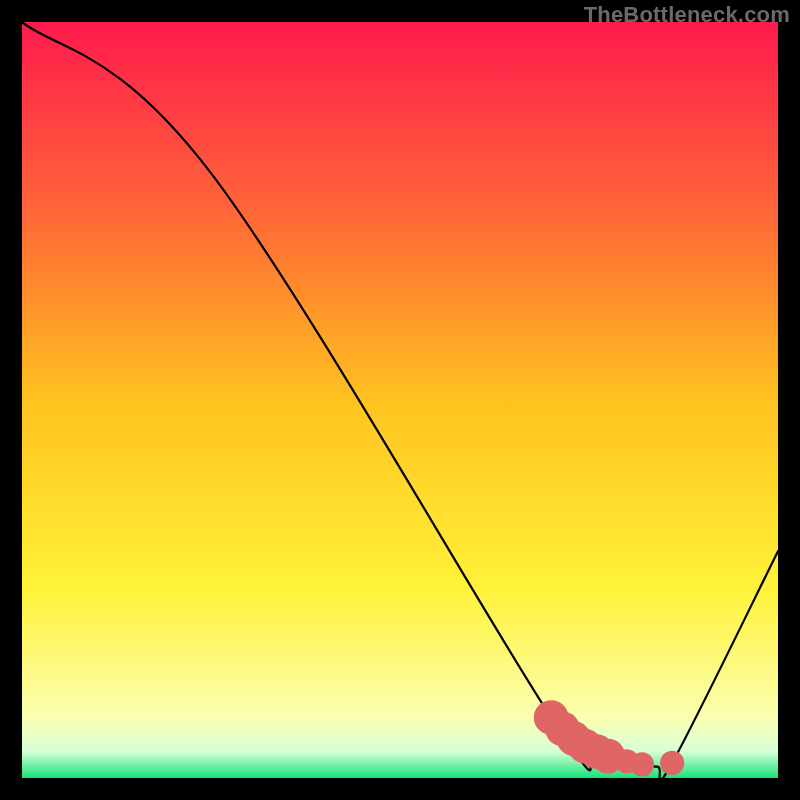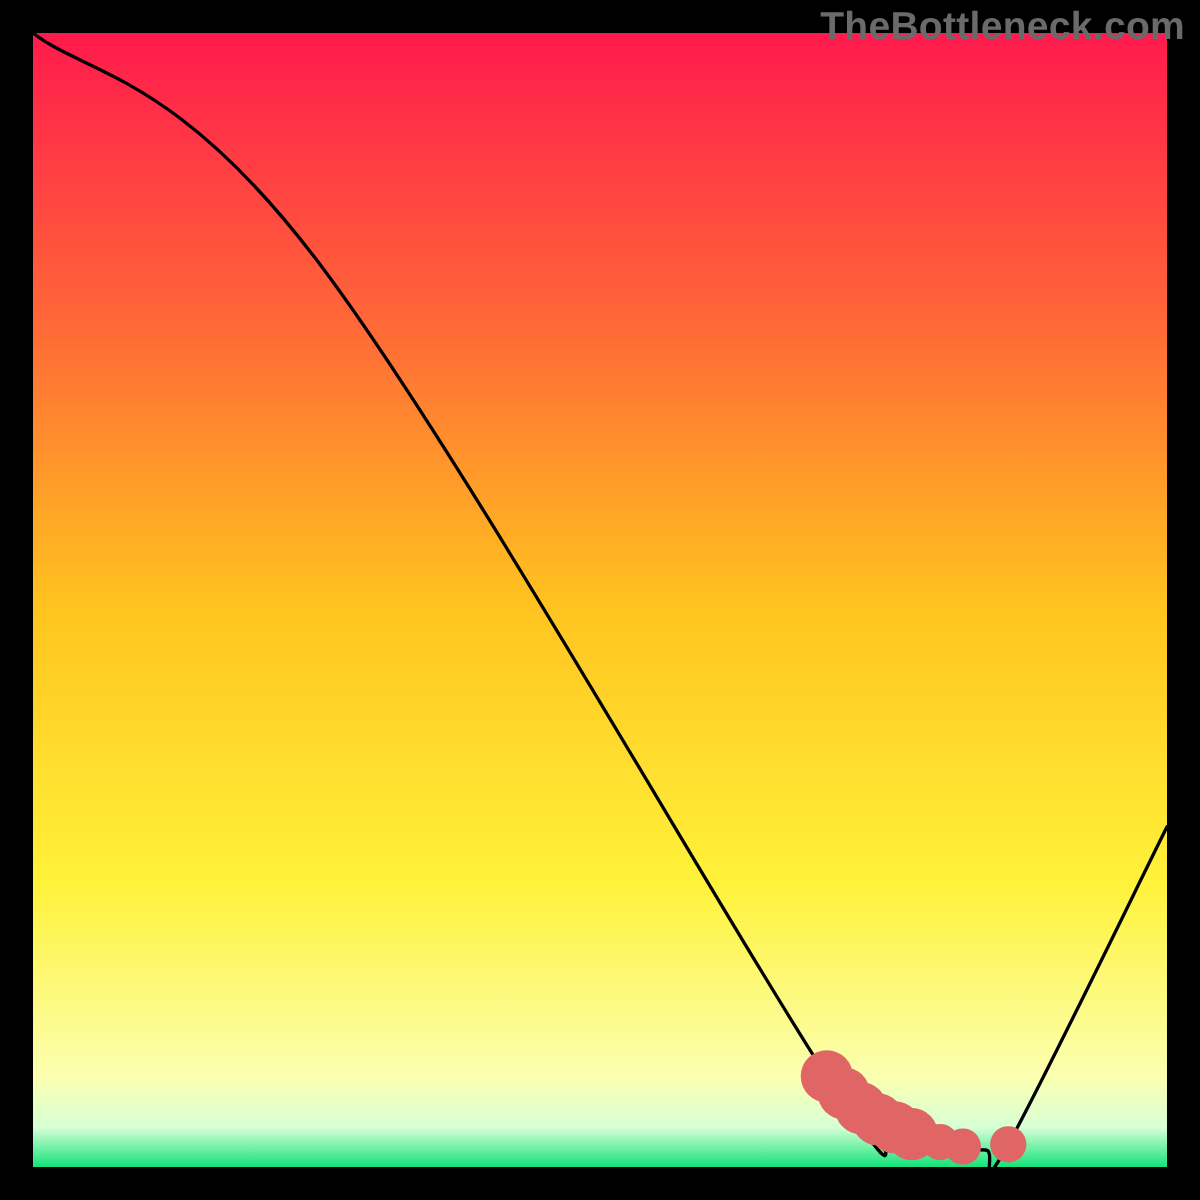--- a/index.html
+++ b/index.html
@@ -17,21 +17,21 @@
     top: 22px;
     width: 756px;
     height: 756px;
     background: #000;
   }
   .watermark {
     position: absolute;
     top: 2px;
     right: 10px;
     color: #6a6a6a;
-    font-size: 26px;
+    font-size: 22px;
     font-weight: 600;
     letter-spacing: 0.2px;
     z-index: 5;
   }
   svg {
     position: absolute;
     left: 22px;
     top: 22px;
   }
 </style>

